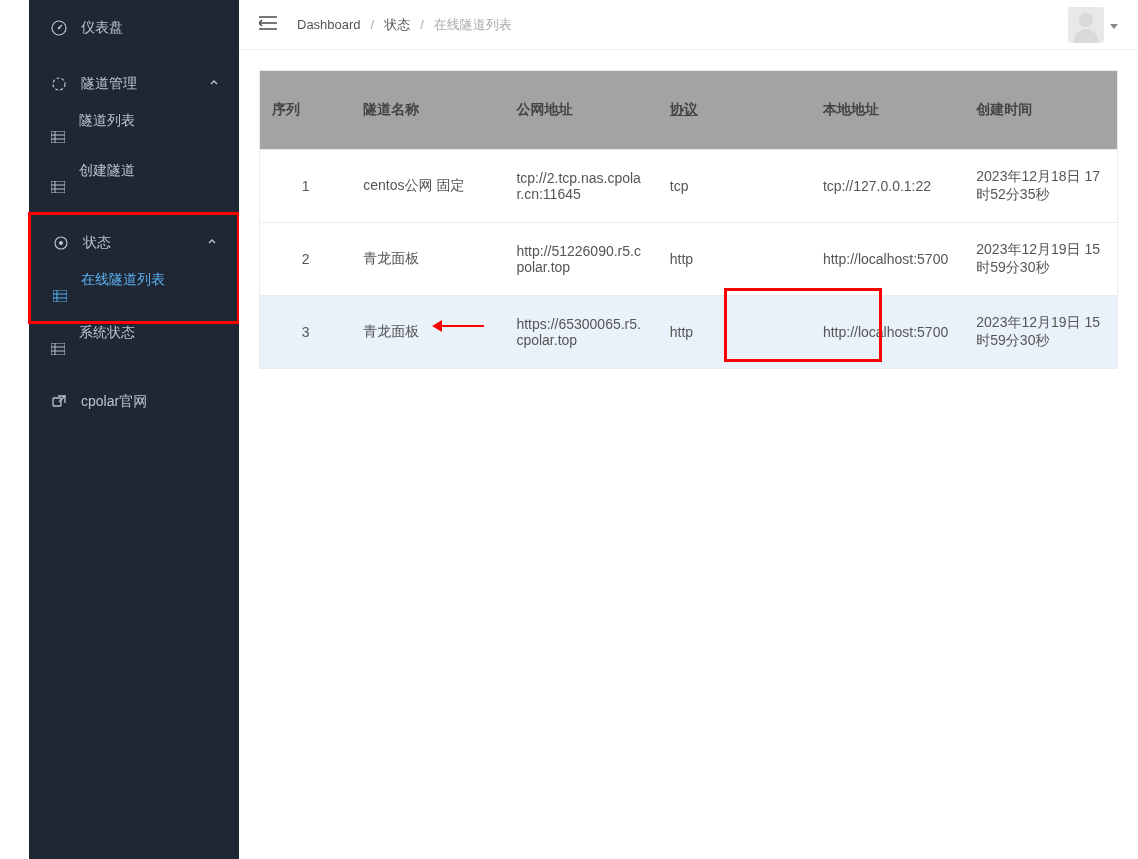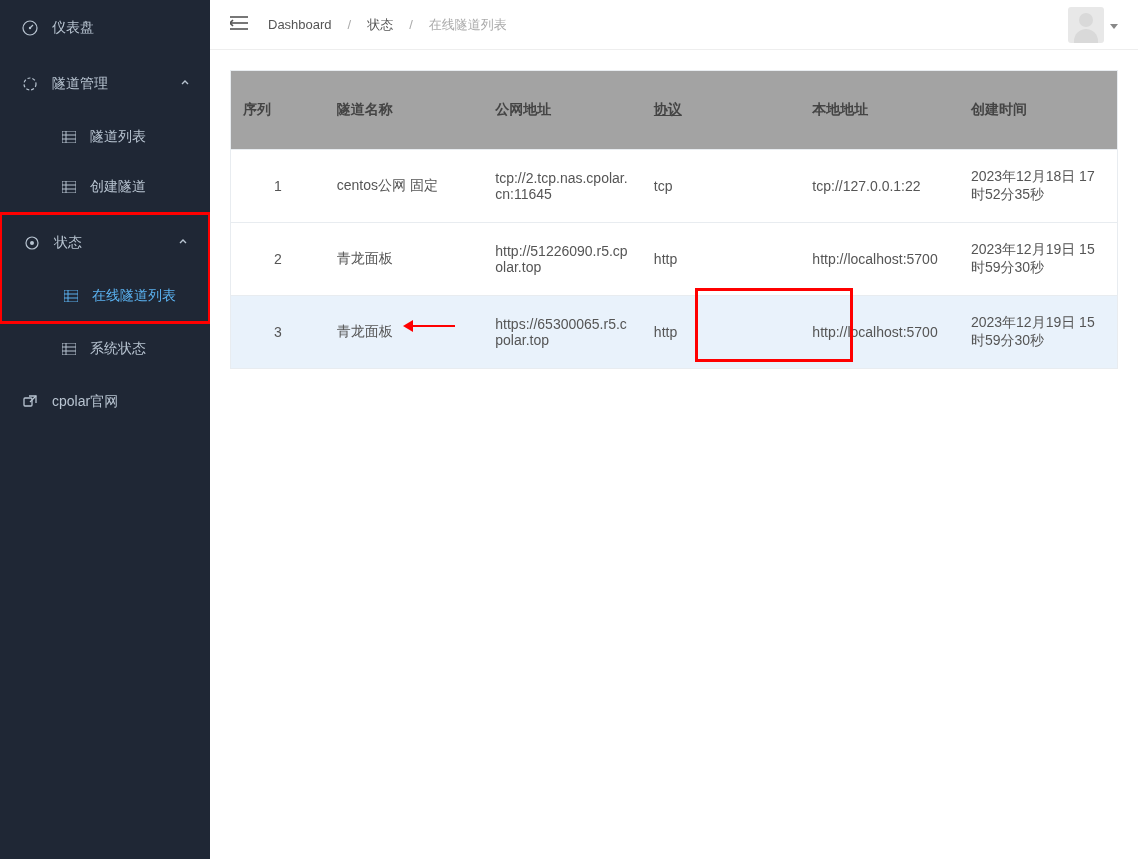--- a/index.html
+++ b/index.html
@@ -11,20 +11,21 @@
       width: 1138px;
       height: 859px;
       overflow: hidden;
     }
     .layout { display: flex; height: 100%; }
     .sidebar {
       width: 210px;
       background: #1f2735;
       color: #b8c4d1;
       flex-shrink: 0;
+      margin-left: 29px;
     }
     .nav-item {
       display: flex;
       align-items: center;
       padding: 0 20px;
       height: 56px;
       cursor: pointer;
       font-size: 14px;
       position: relative;
     }
@@ -33,24 +34,23 @@
       margin-right: 12px;
       display: inline-flex;
       align-items: center;
       justify-content: center;
     }
     .nav-item .expand-icon {
       margin-left: auto;
       font-size: 12px;
     }
     .nav-sub {
-      padding-left: 62px;
+      padding-left: 22px;
       height: 50px;
       display: flex;
-      align-items: center;
       cursor: pointer;
     }
     .nav-sub .icon-sm {
       width: 18px;
       margin-right: 10px;
       display: inline-flex;
       align-items: center;
     }
     .nav-sub.active { color: #5ab1ef; }
     .highlight-status {
@@ -65,21 +65,21 @@
     }
     .main { flex: 1; background: #fff; display: flex; flex-direction: column; }
     .topbar {
       height: 50px;
       display: flex;
       align-items: center;
       padding: 0 20px;
       border-bottom: 1px solid #eee;
     }
     .topbar .menu-toggle { margin-right: 20px; cursor: pointer; color: #555; }
-    .breadcrumb { display: flex; align-items: center; gap: 16px; color: #555; font-size: 13px; }
+    .breadcrumb { display: flex; align-items: center; gap: 10px; color: #555; font-size: 13px; }
     .breadcrumb .sep { color: #aaa; }
     .breadcrumb .current { color: #aaa; }
     .topbar .user-area {
       margin-left: auto;
       display: flex;
       align-items: center;
       gap: 6px;
       cursor: pointer;
     }
     .avatar {

